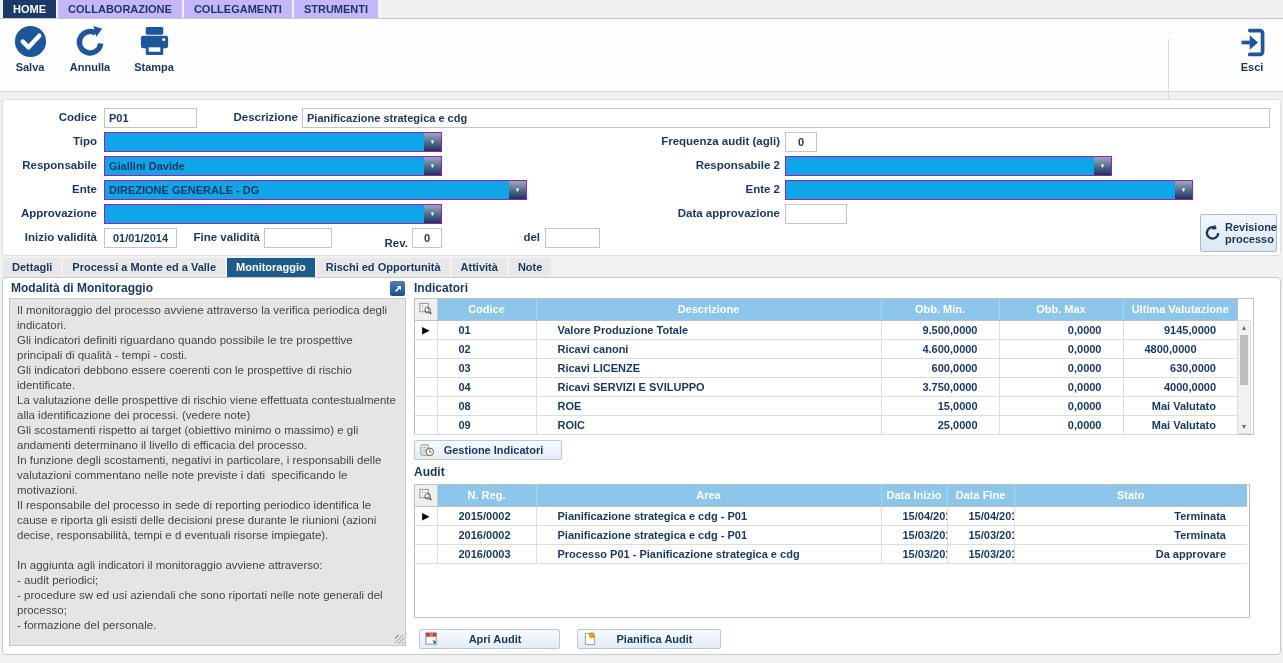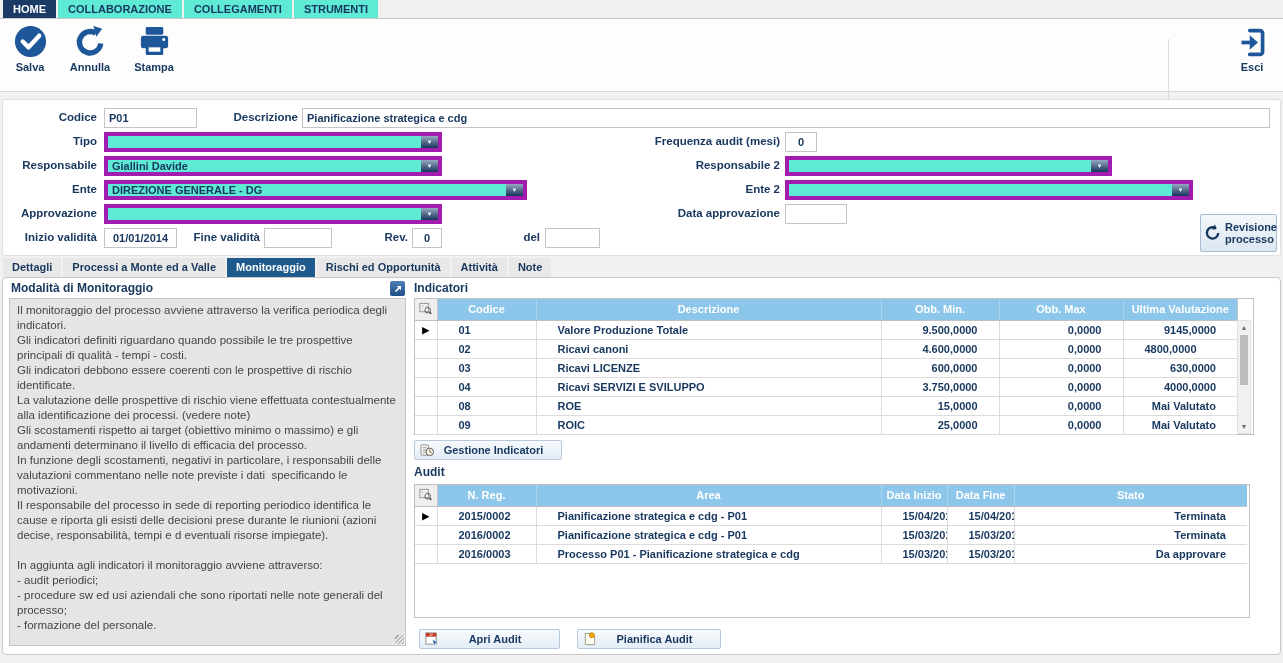--- a/index.html
+++ b/index.html
@@ -5,37 +5,37 @@
   html,body{margin:0;padding:0;}
   body{
     width:1283px;height:663px;position:relative;overflow:hidden;
     background:#F1F1F1;
     font-family:"Liberation Sans",sans-serif;font-size:11px;color:#17375E;
   }
   
   .menubar{position:absolute;top:0;left:0;right:0;height:19px;background:#F0F0F0;
     border-bottom:1px solid #C9C9C9;display:flex;padding-left:3px;box-sizing:border-box;}
   .menutab{padding:3px 10px 2px;font-weight:bold;font-size:11px;color:#17375E;
-    background:#5eead4;margin-right:2px;white-space:nowrap;cursor:default;}
+    background:#c4b5fd;margin-right:2px;white-space:nowrap;cursor:default;}
   .menutab.active{background:#1B3A66;color:#fff;}
   
   .toolbar{position:absolute;top:19px;left:0;right:0;height:72px;background:#FDFDFD;
     border-bottom:1px solid #D8D8D8;}
   .toolbtn{position:absolute;top:5px;width:56px;text-align:center;cursor:default;}
   .toolbtn .ticon{width:35px;height:35px;margin:0 auto 2px;}
   .tlabel{font-size:11px;font-weight:600;color:#17375E;}
   .tsep{position:absolute;left:1168px;top:20px;width:1px;height:70px;background:#DCDCDC;}
   
   .formpanel{position:absolute;top:99px;left:2px;width:1279px;height:157px;background:#fff;
     border:1px solid #E0E0E0;border-radius:3px;box-sizing:border-box;}
   .flabel{position:absolute;text-align:right;font-weight:600;color:#17375E;font-size:11.5px;white-space:nowrap;}
   .tinput{position:absolute;height:20px;border:1px solid #C4C4C4;background:#fff;box-sizing:border-box;
     font:600 11px "Liberation Sans",sans-serif;color:#17375E;padding:0 4px;outline:none;}
   .tinput.center{text-align:center;}
-  .combo{position:absolute;height:20px;border:4px solid #a21caf;background:#5eead4;display:flex;box-sizing:border-box;}
+  .combo{position:absolute;height:20px;border:1px solid #a21caf;background:#0ea5e9;display:flex;box-sizing:border-box;}
   .combo input{flex:1;min-width:0;border:none;height:100%;padding:0 4px;outline:none;background:transparent;
     font:600 11px "Liberation Sans",sans-serif;color:#17375E;}
   .dropbtn{width:17px;background:linear-gradient(#97A9C0,#16345C);color:#E8EEF5;font-size:6px;
     display:flex;align-items:center;justify-content:center;cursor:default;}
   .revbtn{position:absolute;left:1200px;top:214px;width:77px;height:38px;
     background:linear-gradient(#F3F7FB,#DCE7F1);border:1px solid #A9BDD2;border-radius:2px;
     display:flex;align-items:center;gap:3px;padding:0 3px;box-sizing:border-box;cursor:default;}
   .revbtn .rlabel{font-weight:bold;font-size:11px;line-height:12px;color:#17375E;}
   
   .tabstrip{position:absolute;top:258px;left:3px;height:19px;display:flex;}
@@ -134,21 +134,21 @@
 <label class="flabel" style="left:2px;top:111px;width:95px">Codice</label>
 <input class="tinput" style="left: 104px; top: 108px; width: 93px;" readonly="" value="P01">
 <label class="flabel" style="left:198px;top:111px;width:100px">Descrizione</label>
 <input class="tinput" style="left: 302px; top: 108px; width: 968px;" readonly="" value="Pianificazione strategica e cdg">
 
 <label class="flabel" style="left:2px;top:135px;width:95px">Tipo</label>
 <div class="combo" style="left:104px;top:132px;width:338px">
   <input readonly="" value="" style="">
   <div class="dropbtn">▼</div>
 </div>
-<label class="flabel" style="left:600px;top:135px;width:180px">Frequenza audit (mesi)</label>
+<label class="flabel" style="left:600px;top:135px;width:180px">Frequenza audit (agli)</label>
 <input class="tinput center" style="left: 785px; top: 132px; width: 32px;" readonly="" value="0">
 
 <label class="flabel" style="left:2px;top:159px;width:95px">Responsabile</label>
 <div class="combo" style="left:104px;top:156px;width:338px">
   <input readonly="" value="Giallini Davide" style="">
   <div class="dropbtn">▼</div>
 </div>
 <label class="flabel" style="left:600px;top:159px;width:180px">Responsabile 2</label>
 <div class="combo" style="left:785px;top:156px;width:327px">
   <input readonly="" value="" style="">
@@ -171,21 +171,21 @@
   <input readonly="" value="" style="">
   <div class="dropbtn">▼</div>
 </div>
 <label class="flabel" style="left:600px;top:207px;width:180px">Data approvazione</label>
 <input class="tinput" style="left: 785px; top: 204px; width: 62px;" readonly="" value="">
 
 <label class="flabel" style="left:2px;top:231px;width:95px">Inizio validità</label>
 <input class="tinput center" style="left: 104px; top: 228px; width: 73px;" readonly="" value="01/01/2014">
 <label class="flabel" style="left:180px;top:231px;width:80px">Fine validità</label>
 <input class="tinput" style="left: 264px; top: 228px; width: 68px;" readonly="" value="">
-<label class="flabel" style="left:348px;top:231px;width:60px">Rev.</label>
+<label class="flabel" style="left:348px;top:237px;width:60px">Rev.</label>
 <input class="tinput center" style="left: 412px; top: 228px; width: 30px;" readonly="" value="0">
 <label class="flabel" style="left:480px;top:231px;width:60px">del</label>
 <input class="tinput" style="left: 545px; top: 228px; width: 55px;" readonly="" value="">
 
 <div class="revbtn">
   <span style="display:flex">
     <svg viewBox="0 0 20 20" width="18" height="18">
         <path d="M15.8 10 a6.3 6.3 0 1 1 -2.6-5.2" stroke="#17375E" stroke-width="2.6" fill="none"></path>
         <path d="M12.2 0.6 l1.8 5.2 -5.4 .4 z" fill="#17375E"></path>
       </svg>

